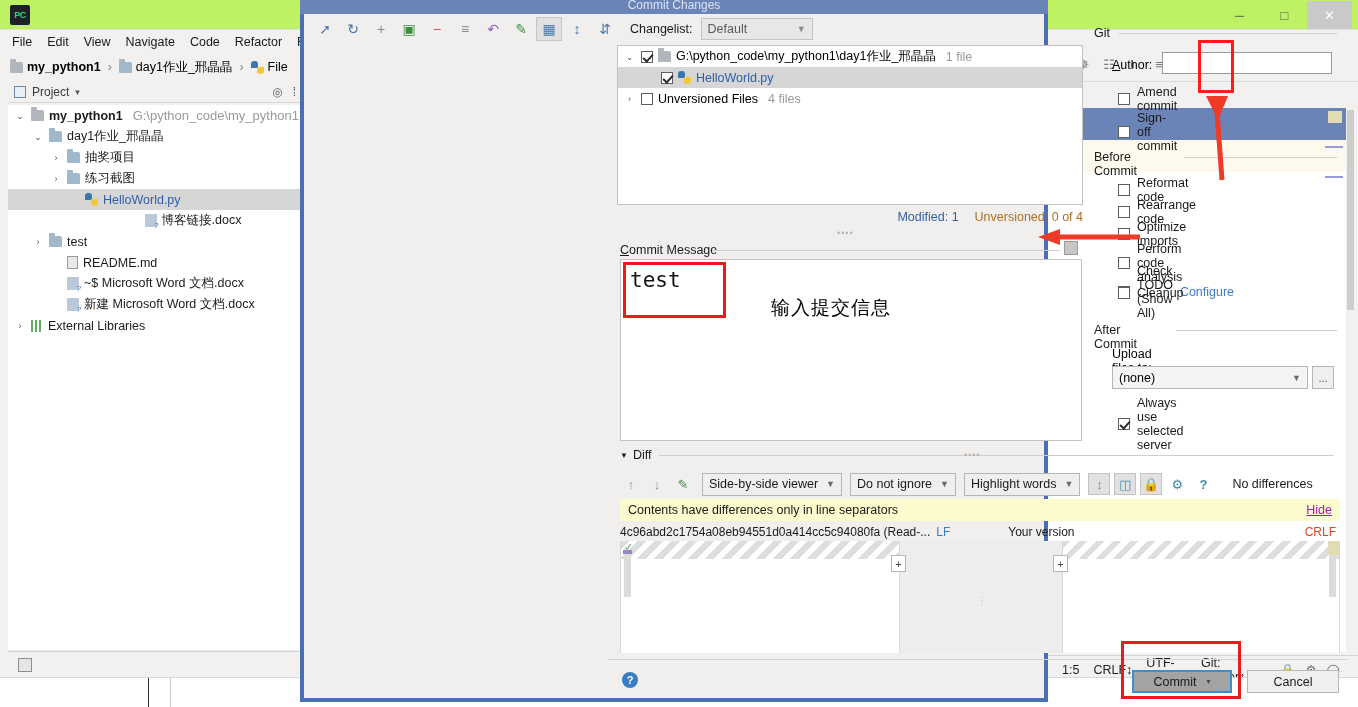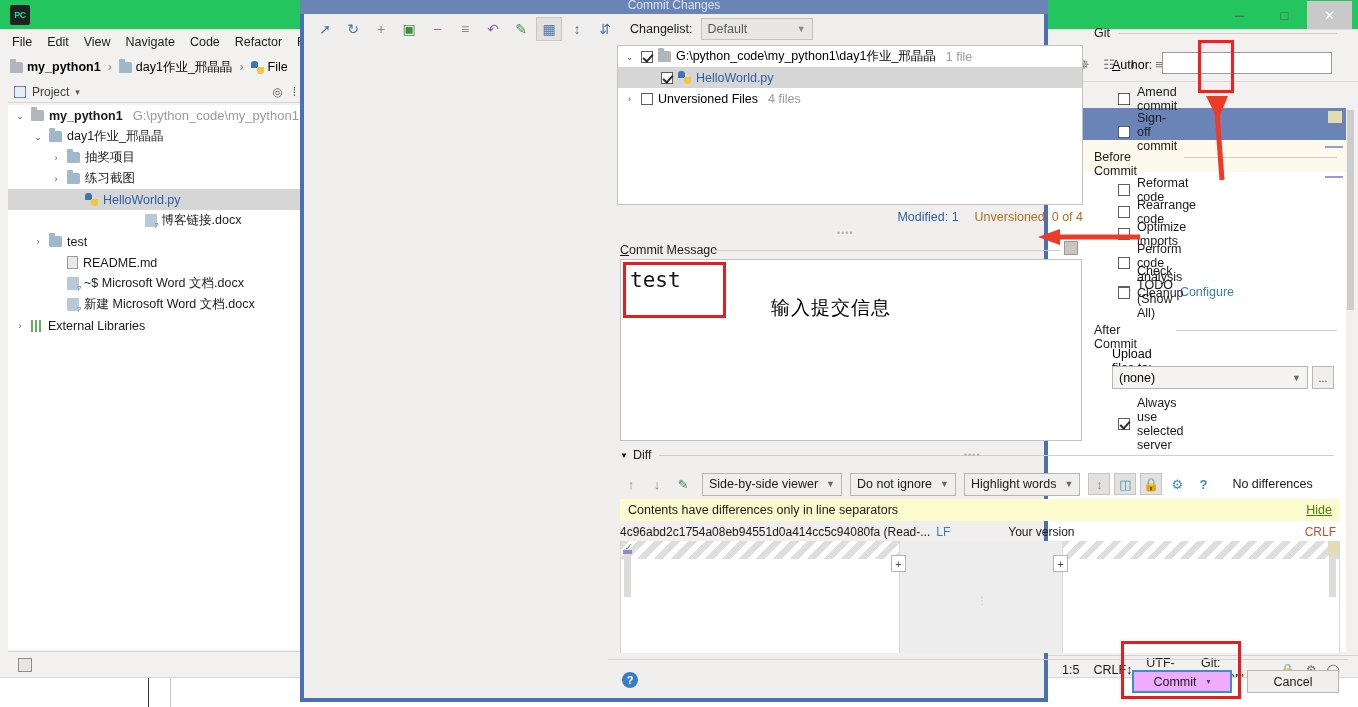--- a/index.html
+++ b/index.html
@@ -10,21 +10,21 @@
     font-family: "Liberation Sans", sans-serif;
     font-size: 12px;
     background: #f0f0f0;
   }
   #root { position: relative; width: 1358px; height: 707px; background: #ffffff; }
 
   
   .ide { position: absolute; inset: 0; background: #f2f1f0; }
   .ide-titlebar {
     position: absolute; left: 0; top: 0; width: 1358px; height: 30px;
-    background: #22c55e; border-bottom: 1px solid #e0dedc;
+    background: #bef264; border-bottom: 1px solid #e0dedc;
   }
   .pc-logo {
     position: absolute; left: 10px; top: 5px; width: 20px; height: 20px;
     background: #1f2123; border-radius: 2px; color: #21d789;
     font-size: 9px; font-weight: bold; text-align: center; line-height: 20px;
     letter-spacing: -0.5px;
   }
   .win-btns { position: absolute; right: 6px; top: 0; height: 30px; display: flex; align-items: center; }
   .win-btn { width: 45px; height: 28px; display: flex; align-items: center; justify-content: center;
     color: #5a5a5a; font-size: 13px; }
@@ -226,21 +226,21 @@
   .dtb-ico.boxed { background:#e2e1e0; border:1px solid #c6c4c2;}
   .dtb-combo { height: 23px; background:#f0efee; border:1px solid #b8b6b4; display:flex; align-items:center;
     padding: 0 6px; font-size: 12.5px; color:#1a1a1a; gap: 8px;}
   .dtb-combo .arw { margin-left:auto; font-size:9px; color:#6a6a6a;}
   .no-diff { margin-left: 14px; font-size: 12.5px; color:#1a1a1a;}
 
   .diff-warn {
     position: absolute; left: 316px; top: 499px; width: 720px; height: 22px;
     background: #fcfbcd; display:flex; align-items:center; padding: 0 8px; font-size: 12.5px; color:#1a1a1a;
   }
-  .diff-warn .hide { margin-left: auto; color:#4d7c0f; text-decoration: underline; }
+  .diff-warn .hide { margin-left: auto; color:#a21caf; text-decoration: underline; }
 
   .diff-rev { position: absolute; left: 316px; top: 523px; width: 720px; height: 17px;
     display:flex; align-items:center; font-size: 12px; color:#1a1a1a;}
   .diff-rev .lf { color:#3b7dc4; margin-left:6px;}
   .diff-rev .yourver { margin-left: 58px; }
   .diff-rev .crlf { margin-left:auto; color:#d04a2a; margin-right: 4px;}
 
   .diff-body { position: absolute; left: 316px; top: 541px; width: 720px; height: 112px; background:#fff;
      border-left:1px solid #d8d6d4; border-right:1px solid #d8d6d4;}
   .zig { position:absolute; left:0; top:0; width: 100%; height: 18px;
@@ -253,21 +253,21 @@
   .purple-bar { position:absolute; top:9px; width:9px; height:4px; background:#9a86c4;}
   .check-green { position:absolute; left:3px; top:0px; color:#4a9a4a; font-size:11px;}
   .tan-sq { position:absolute; right:0px; top:0px; width:11px; height:14px; background:#e2dcb4;}
 
   
   .dlg-footer-rule { position: absolute; left: 304px; top: 659px; width: 740px; height:1px; background:#d6d4d2;}
   .help-ico { position: absolute; left: 318px; top: 672px; width:16px; height:16px; border-radius:50%;
      background:#3b7dc4; color:#fff; font-size:11px; font-weight:bold; display:flex; align-items:center; justify-content:center;}
   .commit-redbox { position: absolute; left: 817px; top: 641px; width: 120px; height: 58px; border:3px solid #e81c1c;}
   .commit-btn { position: absolute; left: 828px; top: 670px; width: 100px; height: 23px;
-     background:#f0abfc; border: 2px solid #3b8ed0; display:flex; align-items:center; justify-content:center;
+     background:#a3a3a3; border: 2px solid #3b8ed0; display:flex; align-items:center; justify-content:center;
      font-size: 12.5px; color:#1a1a1a; gap: 10px;}
   .commit-btn .arw { font-size: 8px; color:#4a4a4a;}
   .cancel-btn { position: absolute; left: 943px; top: 670px; width: 92px; height: 23px;
      background:#f0efee; border: 1px solid #b8b6b4; display:flex; align-items:center; justify-content:center;
      font-size: 12.5px; color:#1a1a1a;}
 
   
   .anno-text-r { position:absolute; left: 1148px; top: 192px; width: 210px; font-size: 17px; color:#f06a5a; line-height: 1.55;}
   .redbox-toolbar { position:absolute; left: 1198px; top: 40px; width: 36px; height: 53px; border: 3px solid #fc1c1c;}
   svg.arrow-svg { position: absolute; overflow: visible; pointer-events: none;}

